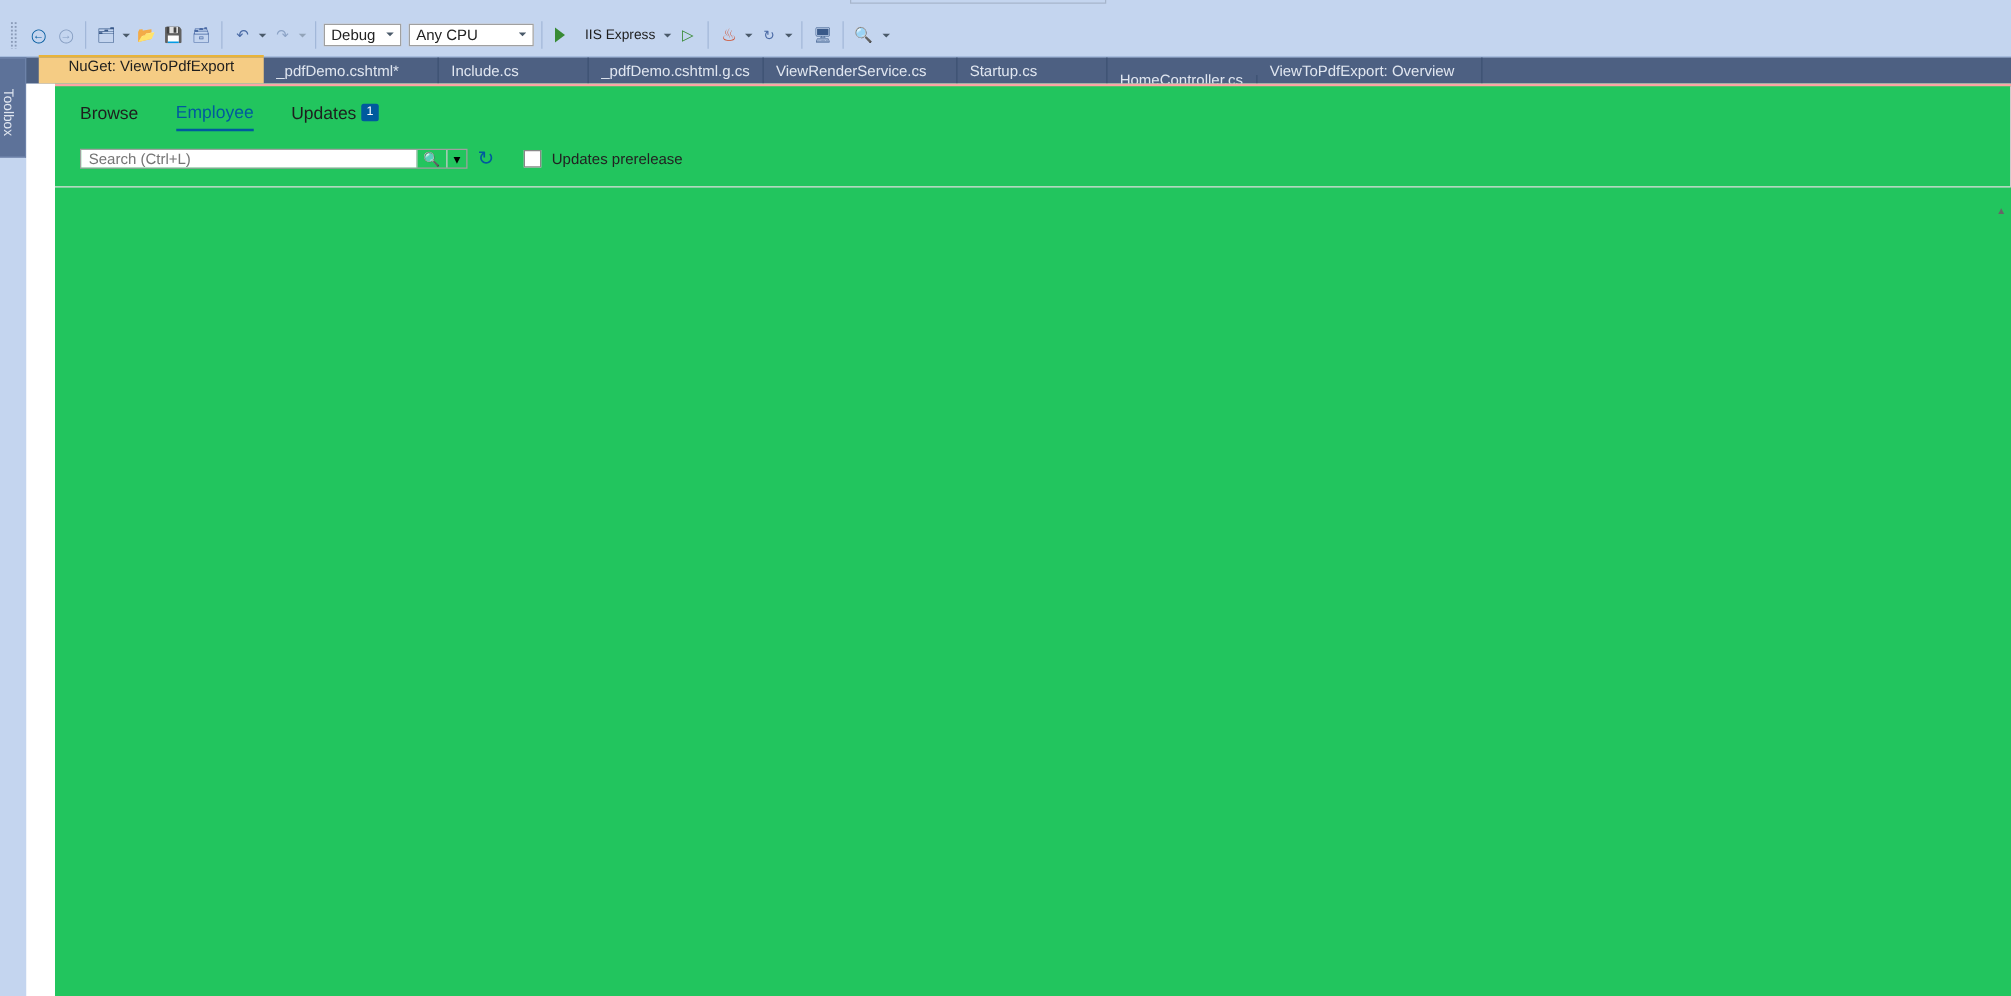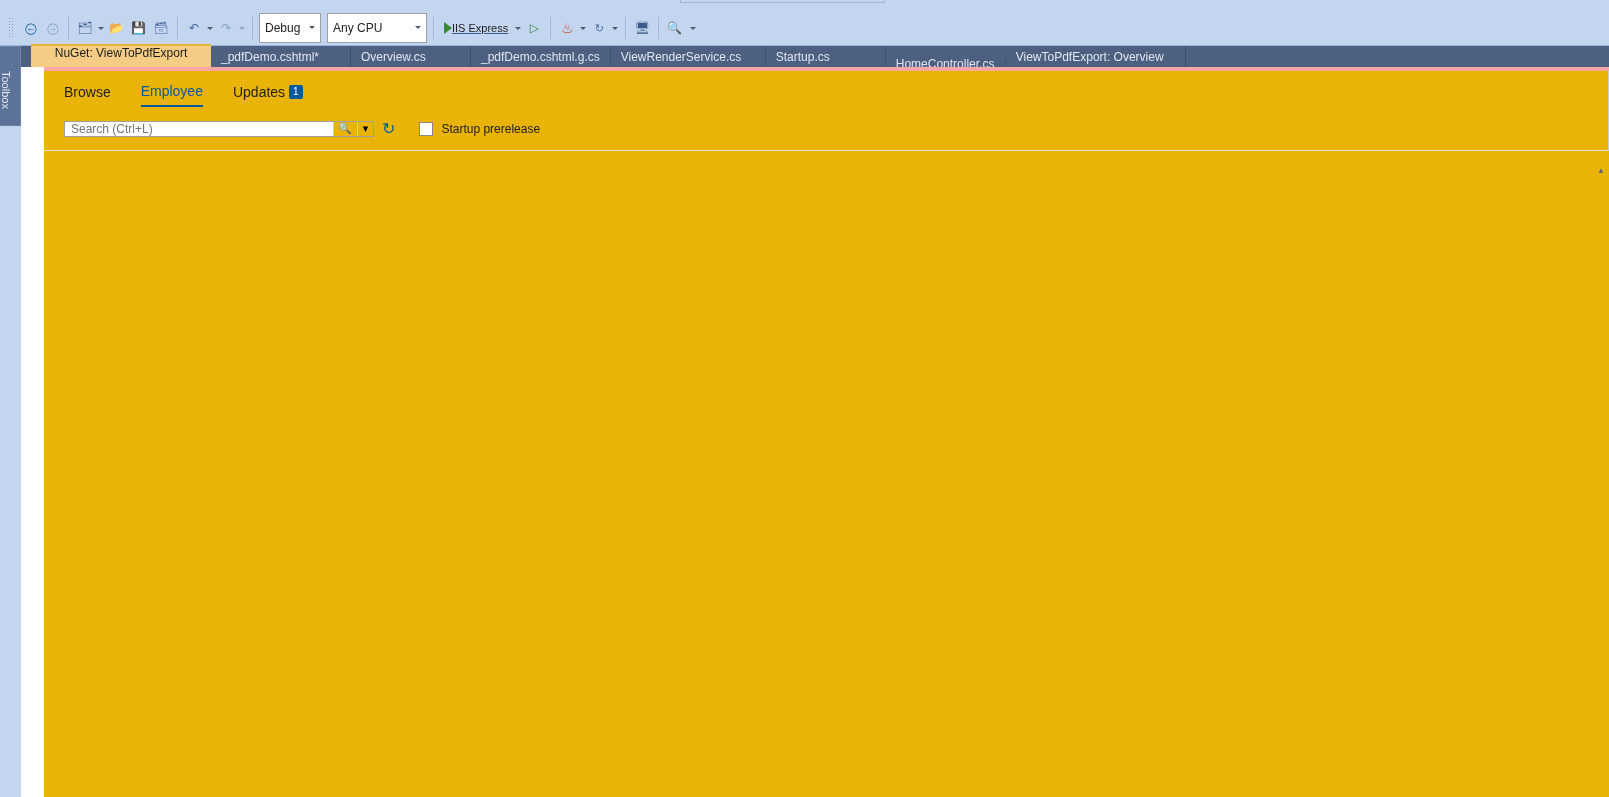--- a/index.html
+++ b/index.html
@@ -6,36 +6,36 @@
 body { background: #c4d5ef; overflow: hidden; }
 
 .topbar { height: 11px; background: #c4d5ef; display: flex; align-items: flex-end; padding: 0 10px; gap: 20px; color: #5a5a5a; font-size: 12px; overflow: hidden;}
 
 .toolbar { height: 35px; background: #c4d5ef; display: flex; align-items: center; padding: 0 8px; gap: 2px; border-bottom: 1px solid #9db5d9;}
 .tb-sep { width: 1px; height: 22px; background: #a2b8d9; margin: 0 4px; }
 .tb-grip { width: 6px; height: 22px; background-image: radial-gradient(circle, #8a9bb8 1px, transparent 1px); background-size: 3px 3px; margin-right: 4px;}
 .tb-btn { min-width: 20px; height: 22px; display: flex; align-items: center; justify-content: center; cursor: pointer; padding: 0 2px; color: #3a5a8a; font-size: 11px;}
 .tb-drop { width: 8px; height: 22px; display: flex; align-items: center; justify-content: center; cursor: pointer;}
 .tb-drop::after { content: ""; border: 3px solid transparent; border-top: 3px solid #4a5a6a; margin-top: 3px;}
-.tb-combo { height: 30px; background: #fff; border: 1px solid #a0a0a0; font-size: 12px; padding: 0 5px; display: flex; align-items: center; color: #222; cursor: pointer; }
+.tb-combo { height: 18px; background: #fff; border: 1px solid #a0a0a0; font-size: 12px; padding: 0 5px; display: flex; align-items: center; color: #222; cursor: pointer; }
 .tb-combo .caret { margin-left: auto; padding-left: 8px;}
 .tb-combo .caret::after { content: ""; display: inline-block; border: 3px solid transparent; border-top: 3px solid #4a5a6a; vertical-align: middle;}
 .play-arrow { width: 0; height: 0; border-top: 6px solid transparent; border-bottom: 6px solid transparent; border-left: 8px solid #388a34; }
 .fire-icon { color: #d05030; font-size: 14px;}
 .tb-icon { width: 16px; height: 16px; display: flex; align-items: center; justify-content: center; font-size: 12px;}
 
 .tabstrip { height: 21px; background: #4d6082; display: flex; align-items: stretch; }
 .toolbox-tab { width: 21px; background: #5d7299; display: flex; align-items: flex-start; justify-content: center; padding-top: 8px; writing-mode: vertical-lr; color: #e0e6f0; font-size: 11px; position: absolute; left: 0; top: 46px; height: 80px; cursor: pointer; border: 1px solid #6d82a9; border-left: none;}
 .tab { padding: 0 10px; display: flex; align-items: center; font-size: 12px; color: #e0e6f0; cursor: pointer; gap: 6px; position: relative; min-width: 120px;}
 .tab.active { background: #f5cc84; color: #1e1e1e; flex-direction: column; }
 .tab.active::before { content: ""; position: absolute; left:0; right:0; top:-2px; height:2px; background:#e8b33a;}
 .tab-pin { width: 10px; height: 10px; opacity: 0.6;}
 .tab-close { width: 12px; height: 12px; opacity: 0.7; font-size: 11px; line-height: 10px; text-align: center;}
 .main { position: absolute; left: 21px; right: 0; top: 67px; bottom: 0; display: flex; background: #fff;}
-.main-offset { position: absolute; left: 23px; right: 0; top: 0; bottom: 0; background: #eab308; border-top: 4px solid #fca5a5;}
+.main-offset { position: absolute; left: 23px; right: 0; top: 0; bottom: 0; background: #22c55e; border-top: 2px solid #fca5a5;}
 
 .content { flex: 1; display: flex; }
 .left-pane { flex: 1; min-width: 0; border-right: 1px solid #ccc; position: relative;}
 .right-pane { width: 355px; background: #fff; padding: 20px; color: #1e1e1e; font-size: 18px; white-space: nowrap; overflow: hidden;}
 
 .subnav { display: flex; gap: 30px; padding: 12px 20px 0 20px; font-size: 14px; color: #1e1e1e;}
 .subnav-item { cursor: pointer; padding-bottom: 6px; display: flex; align-items: center; gap: 4px;}
 .subnav-item.selected { color: #005a9e; border-bottom: 2px solid #005a9e; font-weight: 400;}
 .badge { background: #005a9e; color: #fff; font-size: 10px; padding: 0 4px; border-radius: 2px; line-height: 14px;}
 
@@ -96,21 +96,21 @@
   <div class="tb-sep"></div>
   <div class="tb-combo" style="width:62px">
       <span>Debug</span>
       <span class="caret"></span>
     </div>
   <div class="tb-combo" style="width:100px; margin-left:4px;">
       <span>Any CPU</span>
       <span class="caret"></span>
     </div>
   <div class="tb-sep"></div>
-  <div class="tb-btn" style="gap:0; padding:0 4px;text-decoration:underline;">
+  <div class="tb-btn" style="gap:16px; padding:0 4px;">
     <div class="play-arrow"></div>
     <span style="color:#1e1e1e;">IIS Express</span>
   </div>
   <div class="tb-drop"></div>
   <div class="tb-btn">
       <span style="color:#388a34; font-size:12px;">▷</span>
     </div>
   <div class="tb-sep"></div>
   <div class="tb-btn">
       <span class="fire-icon">♨</span>
@@ -135,21 +135,21 @@
     <div style="width:31px"></div>
     <div class="tab active" style="min-width: 180px; justify-content: space-between;">
       <span>NuGet: ViewToPdfExport</span>
       <span class="tab-pin">⟂</span>
       <span class="tab-close">✕</span>
     </div>
     <div class="tab" style="min-width: 140px; border-right: 1px solid rgb(61, 80, 114); text-align: center;">
       <span>_pdfDemo.cshtml*</span>
     </div>
     <div class="tab" style="min-width: 120px; border-right: 1px solid rgb(61, 80, 114);">
-      <span>Overview.cs</span>
+      <span>Include.cs</span>
     </div>
     <div class="tab" style="min-width: 120px; border-right: 1px solid rgb(61, 80, 114); justify-content: flex-end;">
       <span>_pdfDemo.cshtml.g.cs</span>
     </div>
     <div class="tab" style="min-width: 155px; border-right: 1px solid rgb(61, 80, 114);">
       <span>ViewRenderService.cs</span>
     </div>
     <div class="tab" style="min-width: 120px; border-right: 1px solid rgb(61, 80, 114);">
       <span>Startup.cs</span>
     </div>
@@ -179,21 +179,21 @@
         </div>
         <div class="searchrow">
           <div class="searchbox">
             <input type="text" placeholder="Search (Ctrl+L)" style="">
             <div class="sbtn">🔍</div>
             <div class="sbtn" style="width:16px;">▾</div>
           </div>
           <span class="refresh">↻</span>
           <div style="width:8px"></div>
           <div class="chk"></div>
-          <span class="chklabel">Startup prerelease</span>
+          <span class="chklabel">Updates prerelease</span>
         </div>
         <div class="pkglist" id="pkglist"></div>
         <div class="scrolltrack">
           <div class="scrollup">▲</div>
         </div>
       </div>
     </div>
   </div>
 </div>
 

